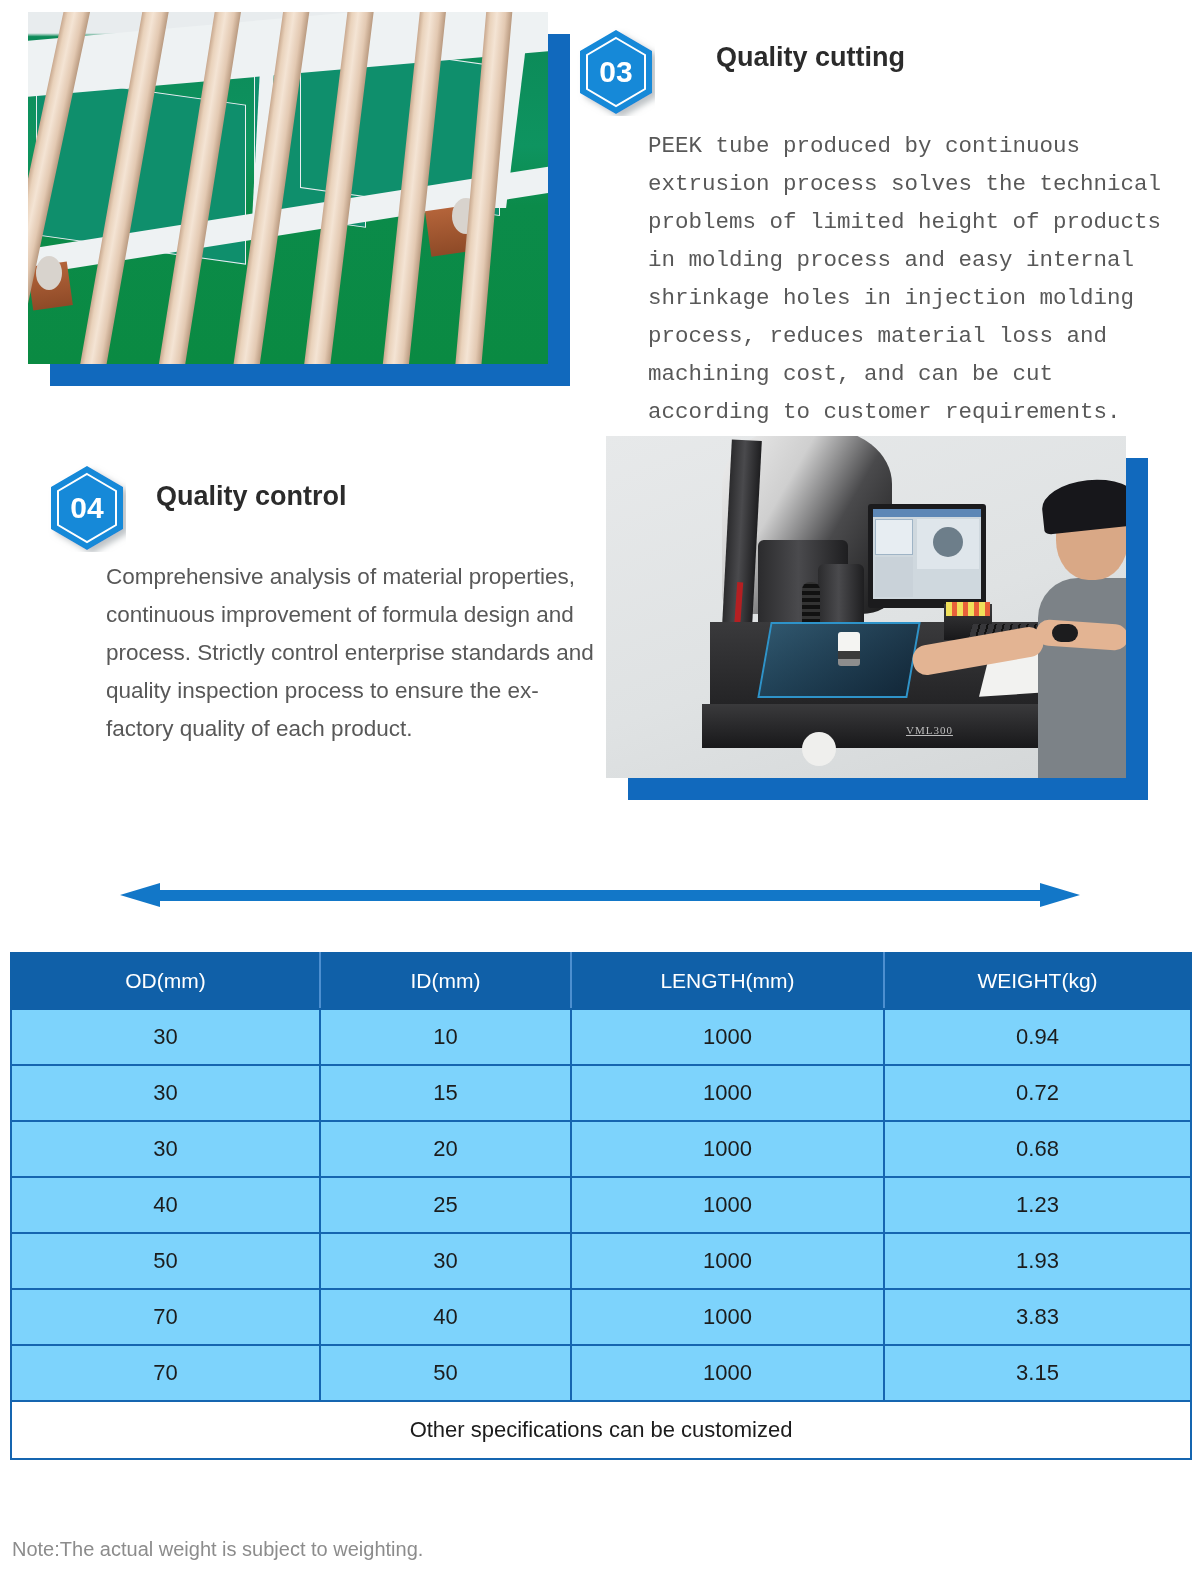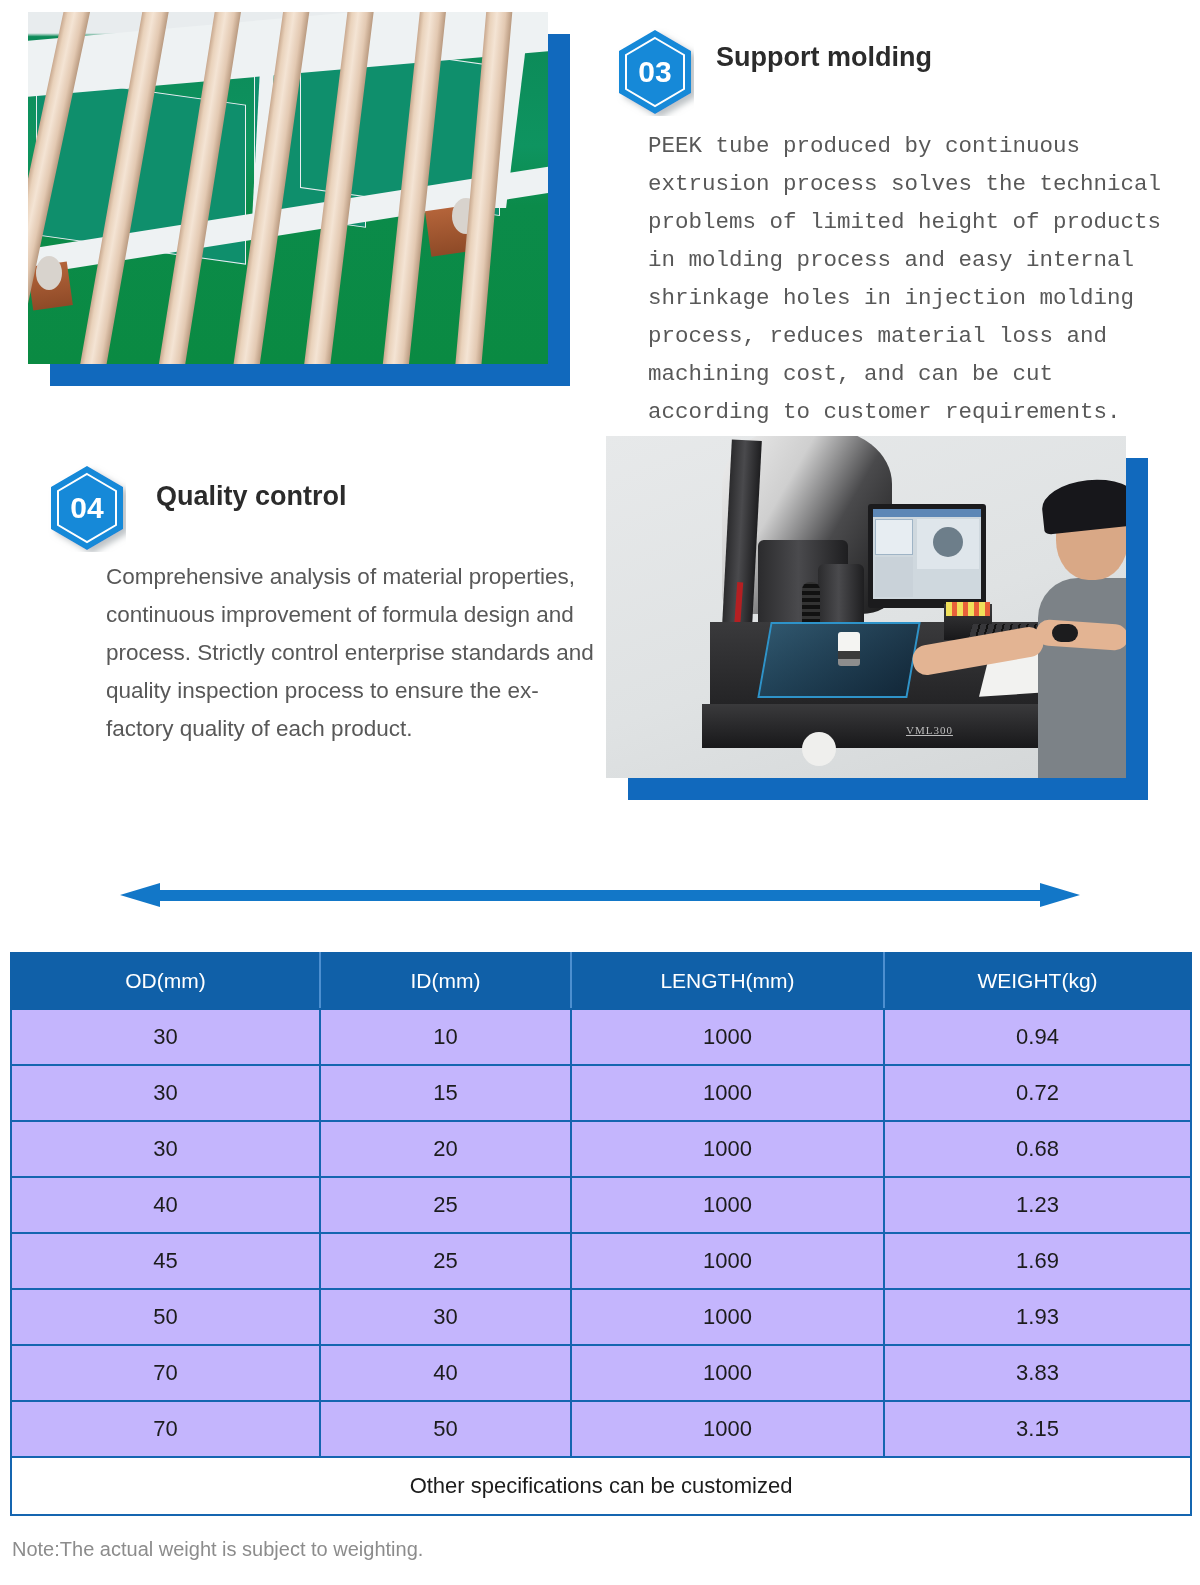--- a/index.html
+++ b/index.html
@@ -161,21 +161,21 @@
   }
   #spec-table thead th {
     background:#1060a8; color:#ffffff;
     font-size:21px; font-weight:normal;
     height:56px;
     border-color:#1060a8;
     border-right:2px solid #4d8fd0;
   }
   #spec-table thead th:last-child { border-right:2px solid #1060a8; }
   #spec-table tbody td {
-    height:56px; font-size:22px; color:#1c1c1c; background:#c4b5fd;
+    height:56px; font-size:22px; color:#1c1c1c; background:#7dd3fc;
   }
   #spec-table tfoot td {
     height:58px; font-size:22px; color:#1c1c1c; background:#ffffff;
   }
   .col-od     { width:309px; }
   .col-id     { width:251px; }
   .col-length { width:313px; }
   .col-weight { width:307px; }
 
   #table-note {
@@ -209,33 +209,33 @@
     <div class="rod" style="left:40px;  top:-20px; transform:rotate(12deg);"></div>
     <div class="rod" style="left:118px; top:-20px; transform:rotate(10deg);"></div>
     <div class="rod" style="left:190px; top:-20px; transform:rotate(9deg);"></div>
     <div class="rod" style="left:258px; top:-20px; transform:rotate(8deg);"></div>
     <div class="rod" style="left:322px; top:-20px; transform:rotate(7deg);"></div>
     <div class="rod" style="left:394px; top:-20px; transform:rotate(6deg);"></div>
     <div class="rod" style="left:460px; top:-20px; transform:rotate(5deg);"></div>
   </div>
 </div>
 
-<div class="hex-badge" style="left:616px; top:28px;">
+<div class="hex-badge" style="left:577px; top:28px;">
   <svg class="hex-shape" viewBox="0 0 78 88">
     <defs>
       <filter id="hexshadow3" x="-30%" y="-30%" width="180%" height="180%">
         <feDropShadow dx="5" dy="4" stdDeviation="3" flood-color="#9aa0a6" flood-opacity="0.65"></feDropShadow>
       </filter>
     </defs>
     <polygon points="39,2 75,23 75,65 39,86 3,65 3,23" fill="#1289d8" filter="url(#hexshadow3)"></polygon>
     <polygon points="39,10 68,27 68,61 39,78 10,61 10,27" fill="none" stroke="#ffffff" stroke-width="2"></polygon>
   </svg>
   <div class="hex-num">03</div>
 </div>
-<div class="sec-title" style="left:716px; top:42px;">Support molding</div>
+<div class="sec-title" style="left:716px; top:42px;">Quality cutting</div>
 <div class="sec-body" style="left:648px; top:127px; width:516px;font-family:Liberation Mono, monospace;">PEEK tube produced by continuous extrusion process solves the technical problems of limited height of products in molding process and easy internal shrinkage holes in injection molding process, reduces material loss and machining cost, and can be cut according to customer requirements.</div>
 
 <div class="hex-badge" style="left:48px; top:464px;">
   <svg class="hex-shape" viewBox="0 0 78 88">
     <defs>
       <filter id="hexshadow4" x="-30%" y="-30%" width="180%" height="180%">
         <feDropShadow dx="5" dy="4" stdDeviation="3" flood-color="#9aa0a6" flood-opacity="0.65"></feDropShadow>
       </filter>
     </defs>
     <polygon points="39,2 75,23 75,65 39,86 3,65 3,23" fill="#1289d8" filter="url(#hexshadow4)"></polygon>
@@ -331,26 +331,20 @@
         <td>1000</td>
         <td>0.68</td>
       </tr>
       <tr>
         <td>40</td>
         <td>25</td>
         <td>1000</td>
         <td>1.23</td>
       </tr>
       <tr>
-        <td>45</td>
-        <td>25</td>
-        <td>1000</td>
-        <td>1.69</td>
-      </tr>
-      <tr>
         <td>50</td>
         <td>30</td>
         <td>1000</td>
         <td>1.93</td>
       </tr>
       <tr>
         <td>70</td>
         <td>40</td>
         <td>1000</td>
         <td>3.83</td>

